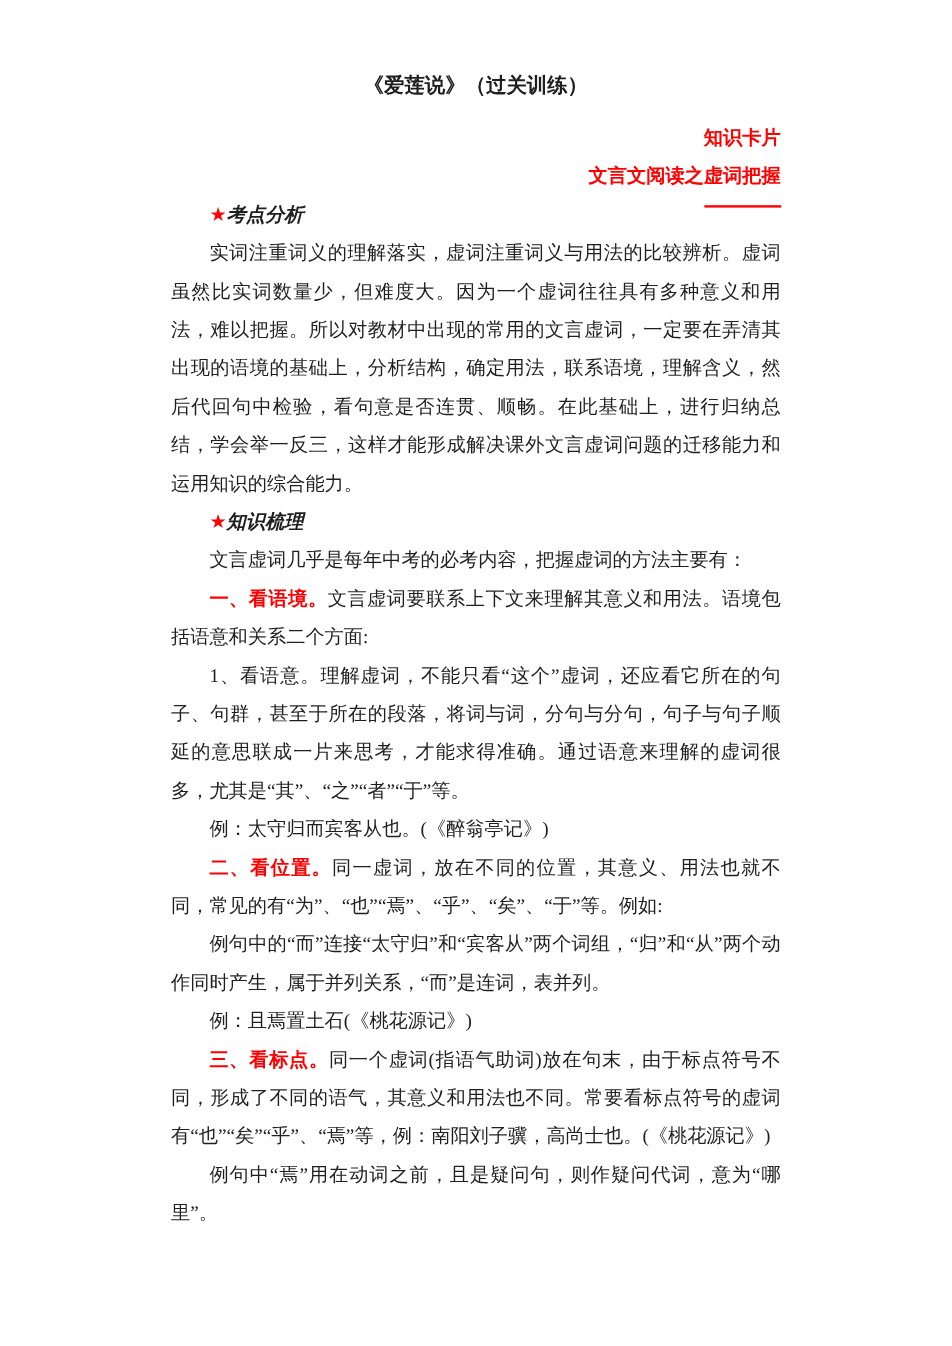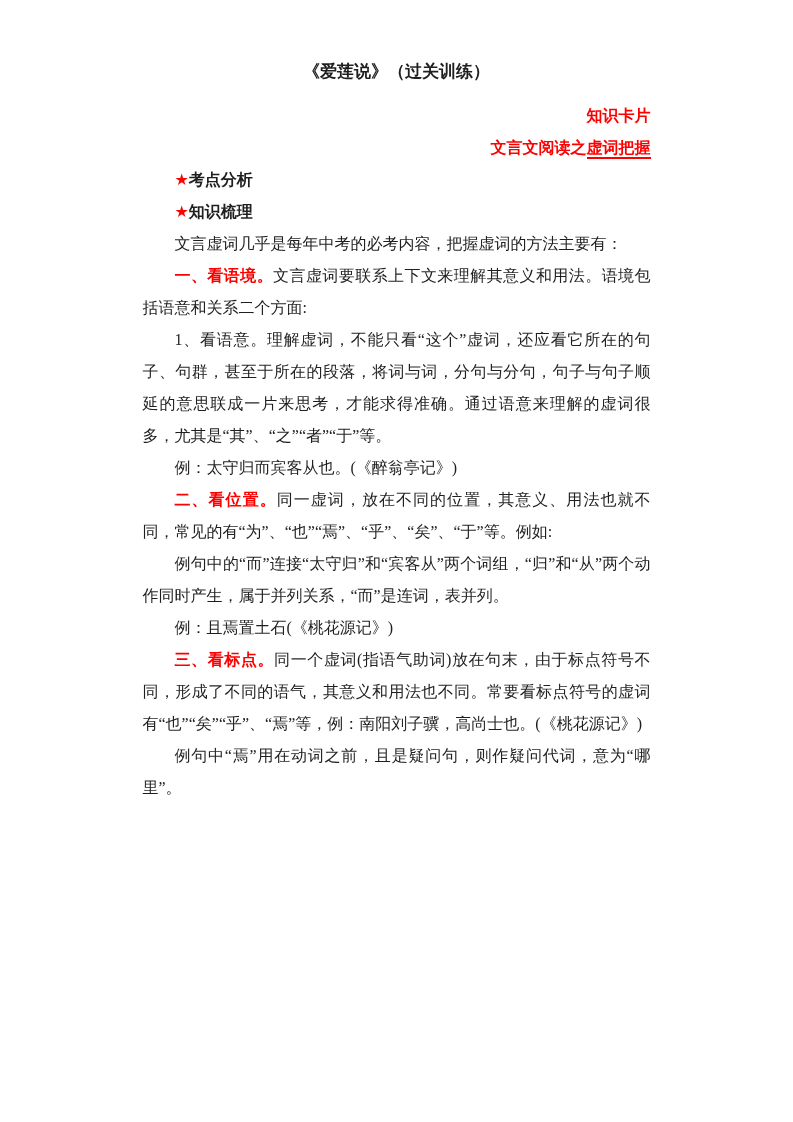--- a/index.html
+++ b/index.html
@@ -31,27 +31,28 @@
   }
   .red-head{
     color:var(--accent);
     font-weight:bold;
     font-family:"Liberation Sans","DejaVu Sans",sans-serif;
     font-size:16px;
     text-align:right;
   }
   .underlined{
     border-bottom:2px solid var(--accent);
-    padding-bottom:1px;
+    padding-bottom:15px;
   }
   .star-head{
     font-weight:bold;
     font-family:"Liberation Sans","DejaVu Sans",sans-serif;
     text-indent:2em;
     color:var(--text);
+    font-style:italic;
   }
   .star{color:var(--accent);font-weight:bold;}
   .para{
     text-indent:2em;
     text-align:justify;
     color:var(--text);
   }
   .lead-red{
     color:var(--accent);
     font-weight:bold;
@@ -64,20 +65,21 @@
 <div class="page">
 
   <h1 class="doc-title">《爱莲说》（过关训练）</h1>
 
   <p class="red-head">知识卡片</p>
 
   <p class="red-head"><span>文言文阅读之</span><span class="underlined">虚词把握</span></p>
 
   <p class="star-head"><span class="star">★</span><span>考点分析</span></p>
 
+  <p class="para">实词注重词义的理解落实，虚词注重词义与用法的比较辨析。虚词虽然比实词数量少，但难度大。因为一个虚词往往具有多种意义和用法，难以把握。所以对教材中出现的常用的文言虚词，一定要在弄清其出现的语境的基础上，分析结构，确定用法，联系语境，理解含义，然后代回句中检验，看句意是否连贯、顺畅。在此基础上，进行归纳总结，学会举一反三，这样才能形成解决课外文言虚词问题的迁移能力和运用知识的综合能力。</p>
 
   <p class="star-head"><span class="star">★</span><span>知识梳理</span></p>
 
   <p class="para">文言虚词几乎是每年中考的必考内容，把握虚词的方法主要有：</p>
 
   <p class="para"><span class="lead-red">一、看语境。</span><span>文言虚词要联系上下文来理解其意义和用法。语境包括语意和关系二个方面:</span></p>
 
   <p class="para">1、看语意。理解虚词，不能只看“这个”虚词，还应看它所在的句子、句群，甚至于所在的段落，将词与词，分句与分句，句子与句子顺延的意思联成一片来思考，才能求得准确。通过语意来理解的虚词很多，尤其是“其”、“之”“者”“于”等。</p>
 
 

